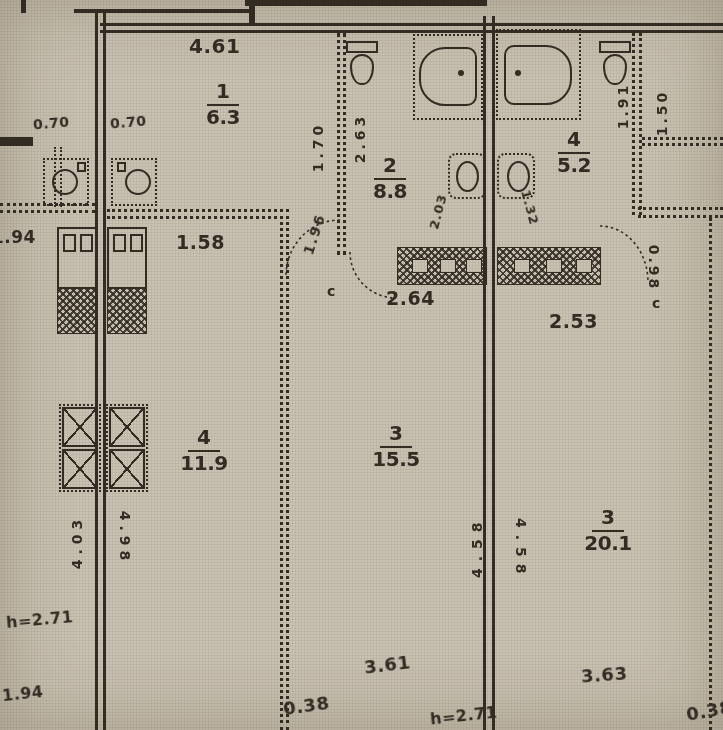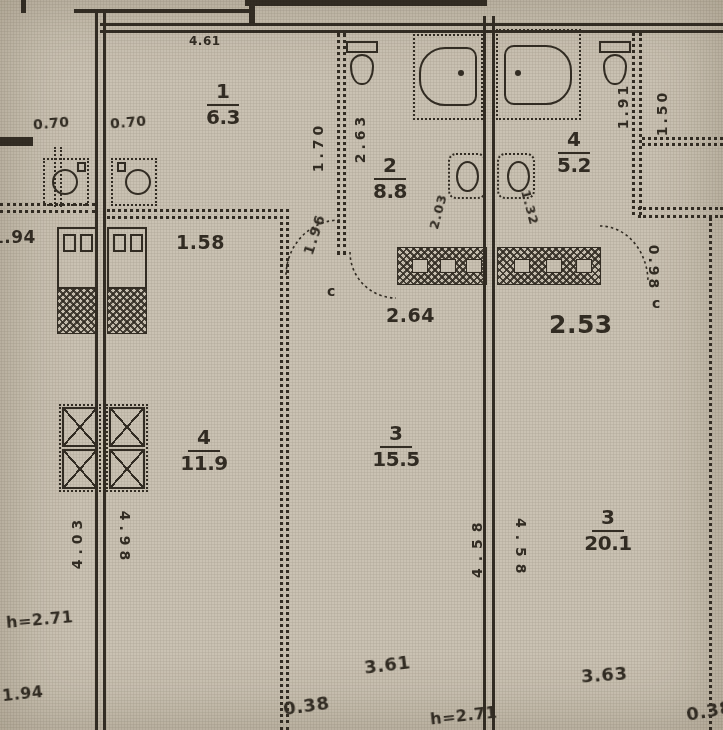--- a/index.html
+++ b/index.html
@@ -178,25 +178,25 @@
   </div>
   <div class="room" style="left:368px;top:422px;width:56px;">
     <span class="num">3</span>
     <span class="area">15.5</span>
   </div>
   <div class="room" style="left:582px;top:506px;width:52px;">
     <span class="num">3</span>
     <span class="area">20.1</span>
   </div>
 
-  <div class="lbl" style="left:189px;top:34px;font-size:12px;">4.61</div>
+  <div class="lbl" style="left:189px;top:34px;font-size:20px;">4.61</div>
   <div class="lbl" style="left:176px;top:231px;font-size:19px;">1.58</div>
   <div class="lbl" style="left:293px;top:226px;font-size:14px;letter-spacing:2px;transform:rotate(-72deg);">1.96</div>
-  <div class="lbl" style="left:386px;top:304px;font-size:19px;">2.64</div>
-  <div class="lbl" style="left:549px;top:310px;font-size:25px;">2.53</div>
+  <div class="lbl" style="left:386px;top:287px;font-size:19px;">2.64</div>
+  <div class="lbl" style="left:549px;top:310px;font-size:19px;">2.53</div>
   <div class="lbl" style="left:-8px;top:227px;font-size:17px;">1.94</div>
   <div class="lbl" style="left:364px;top:654px;font-size:18px;transform:rotate(-7deg);">3.61</div>
   <div class="lbl" style="left:283px;top:695px;font-size:18px;transform:rotate(-8deg);">0.38</div>
   <div class="lbl" style="left:581px;top:664px;font-size:18px;transform:rotate(-4deg);">3.63</div>
   <div class="lbl" style="left:686px;top:700px;font-size:18px;transform:rotate(-10deg);">0.38</div>
   <div class="lbl" style="left:33px;top:115px;font-size:14px;transform:rotate(-5deg);">0.70</div>
   <div class="lbl" style="left:110px;top:114px;font-size:14px;transform:rotate(-5deg);">0.70</div>
   <div class="lbl" style="left:420px;top:204px;font-size:13px;letter-spacing:1px;transform:rotate(-75deg);">2.03</div>
   <div class="lbl" style="left:512px;top:200px;font-size:13px;letter-spacing:1px;transform:rotate(75deg);">1.32</div>
   <div class="lbl" style="left:2px;top:684px;font-size:16px;transform:rotate(-6deg);">1.94</div>

